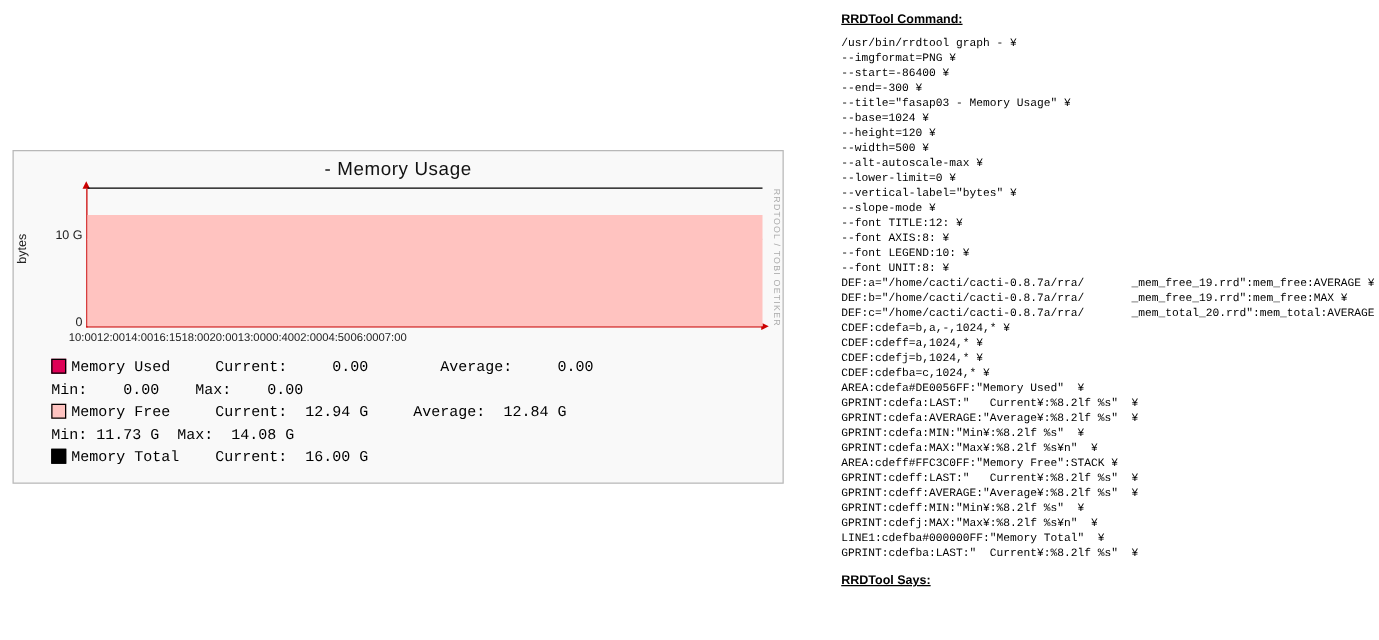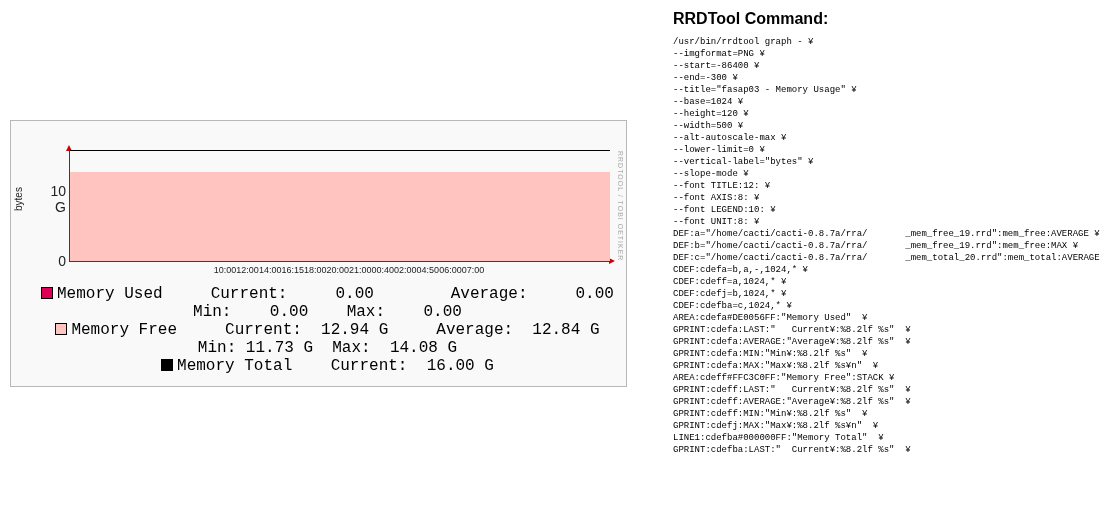--- a/index.html
+++ b/index.html
@@ -59,32 +59,32 @@
     transform: rotate(-90deg);
     transform-origin: left top;
     font-size: 10px;
     color: #222;
   }
   .ytick {
     position: absolute;
     left: 25px;
     width: 30px;
     text-align: right;
-    font-size: 14px;
+    font-size: 10px;
     color: #222;
   }
   .xticks {
     position: absolute;
-    left: 68px;
+    left: 44px;
     top: 144px;
     width: 540px;
     font-size: 9px;
     color: #222;
     display: flex;
-    justify-content: center;
+    justify-content: flex-start;
   }
   .area-free {
     position: absolute;
     left: 0;
     bottom: 0;
     height: 81%;
     width: 100%;
     background: #FFC3C0;
   }
   .line-total {
@@ -135,44 +135,44 @@
     font-size: 7px;
     color: #aaa;
     writing-mode: vertical-rl;
     letter-spacing: 1px;
   }
   .legend {
     position: absolute;
     left: 30px;
     top: 164px;
     font-family: "Courier New", monospace;
-    font-size: 16px;
+    font-size: 12px;
     line-height: 18px;
     color: #000;
     white-space: pre;
-    text-align: center;
   }
   .sw {
     display: inline-block;
     width: 10px;
     height: 10px;
     border: 1px solid #000;
     vertical-align: middle;
     margin-right: 4px;
     position: relative;
     top: -1px;
   }
   .sw-used { background: #DE0056; }
   .sw-free { background: #FFC3C0; }
   .sw-total { background: #000; }
   h3.section {
     font-family: Verdana, sans-serif;
     font-weight: bold;
-    font-size: 16px;
+    font-size: 10px;
     margin: 4px 0 8px 0;
+    text-decoration: underline;
   }
   pre.cmd {
     font-family: Liberation Mono, monospace;
     font-size: 9px;
     line-height: 12px;
     white-space: pre;
     margin: 0 0 10px 0;
     color: #000;
   }
   .dip {
@@ -183,20 +183,21 @@
     height: 6%;
     background: #f9f9f9;
   }
 </style>
 </head>
 <body>
 
 <div class="layout">
   <div class="left-col">
     <div class="graph-box">
+      <div class="graph-title"> - Memory Usage</div>
       <div class="watermark">RRDTOOL / TOBI OETIKER</div>
 
       <div class="ylabel">bytes</div>
       <div class="ytick" style="top:132px;">0</div>
       <div class="ytick" style="top:62px;">10 G</div>
 
       <div class="arrow-up"></div>
       <div class="arrow-right"></div>
 
       <div class="plot-area">
@@ -207,21 +208,21 @@
         <div class="line-total"></div>
       </div>
 
       <div class="xticks">
         <span>10:00</span>
         <span>12:00</span>
         <span>14:00</span>
         <span>16:15</span>
         <span>18:00</span>
         <span>20:00</span>
-        <span>21:00</span>
+        <span>13:00</span>
         <span>00:40</span>
         <span>02:00</span>
         <span>04:50</span>
         <span>06:00</span>
         <span>07:00</span>
       </div>
 
       <div class="legend"><span class="sw sw-used"></span><span>Memory Used</span>     <span>Current:</span>     <span>0.00</span>        <span>Average:</span>     <span>0.00</span>
 <span>Min:</span>    <span>0.00</span>    <span>Max:</span>    <span>0.00</span>
 <span class="sw sw-free"></span><span>Memory Free</span>     <span>Current:</span>  <span>12.94 G</span>     <span>Average:</span>  <span>12.84 G</span>
@@ -260,14 +261,15 @@
 GPRINT:cdefa:AVERAGE:"Average¥:%8.2lf %s"  ¥
 GPRINT:cdefa:MIN:"Min¥:%8.2lf %s"  ¥
 GPRINT:cdefa:MAX:"Max¥:%8.2lf %s¥n"  ¥
 AREA:cdeff#FFC3C0FF:"Memory Free":STACK ¥
 GPRINT:cdeff:LAST:"   Current¥:%8.2lf %s"  ¥
 GPRINT:cdeff:AVERAGE:"Average¥:%8.2lf %s"  ¥
 GPRINT:cdeff:MIN:"Min¥:%8.2lf %s"  ¥
 GPRINT:cdefj:MAX:"Max¥:%8.2lf %s¥n"  ¥
 LINE1:cdefba#000000FF:"Memory Total"  ¥
 GPRINT:cdefba:LAST:"  Current¥:%8.2lf %s"  ¥</pre>
+    <h3 class="section">RRDTool Says:</h3>
   </div>
 </div>
 
 </body></html>

